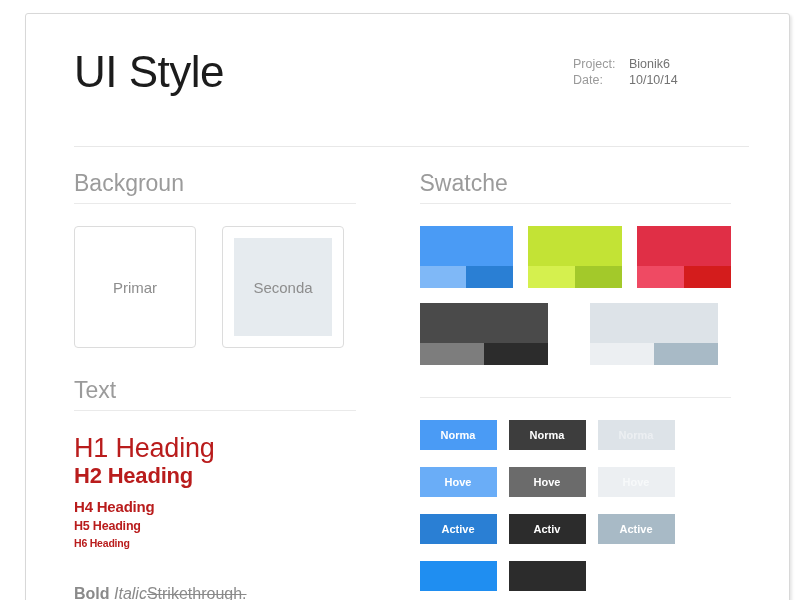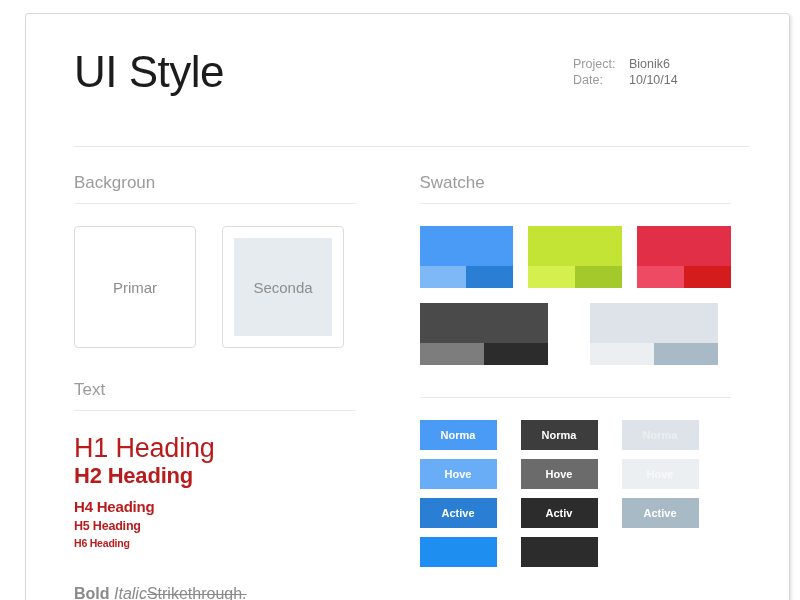--- a/index.html
+++ b/index.html
@@ -76,21 +76,21 @@
     margin-top: 26px;
   }
   .col {
     width: 50%;
     box-sizing: border-box;
   }
   .col-left { padding-right: 56px; }
   .col-right { padding-left: 8px; padding-right: 18px; }
 
   .section-title {
-    font-size: 17px;
+    font-size: 23px;
     color: #9b9b9b;
     font-weight: 400;
     margin: 0 0 10px 0;
     line-height: 20px;
   }
   .section-rule {
     border-top: 1px solid #eaeaea;
     margin-bottom: 22px;
   }
   .section + .section { margin-top: 32px; }
@@ -150,21 +150,21 @@
   .swatch .main { position: absolute; inset: 0; }
   .swatch .sub-light {
     position: absolute; left: 0; bottom: 0; width: 50%; height: 22px;
   }
   .swatch .sub-dark {
     position: absolute; right: 0; bottom: 0; width: 50%; height: 22px;
   }
   .swatch.wide { width: 128px; height: 62px; }
 
   
-  .btn-row { display: flex; gap: 24px; margin-bottom: 9px; }
+  .btn-row { display: flex; gap: 12px; margin-bottom: 17px; }
   .btn {
     width: 77px;
     height: 30px;
     display: flex;
     align-items: center;
     justify-content: center;
     font-size: 11px;
     font-weight: 700;
     color: #ffffff;
     box-sizing: border-box;

